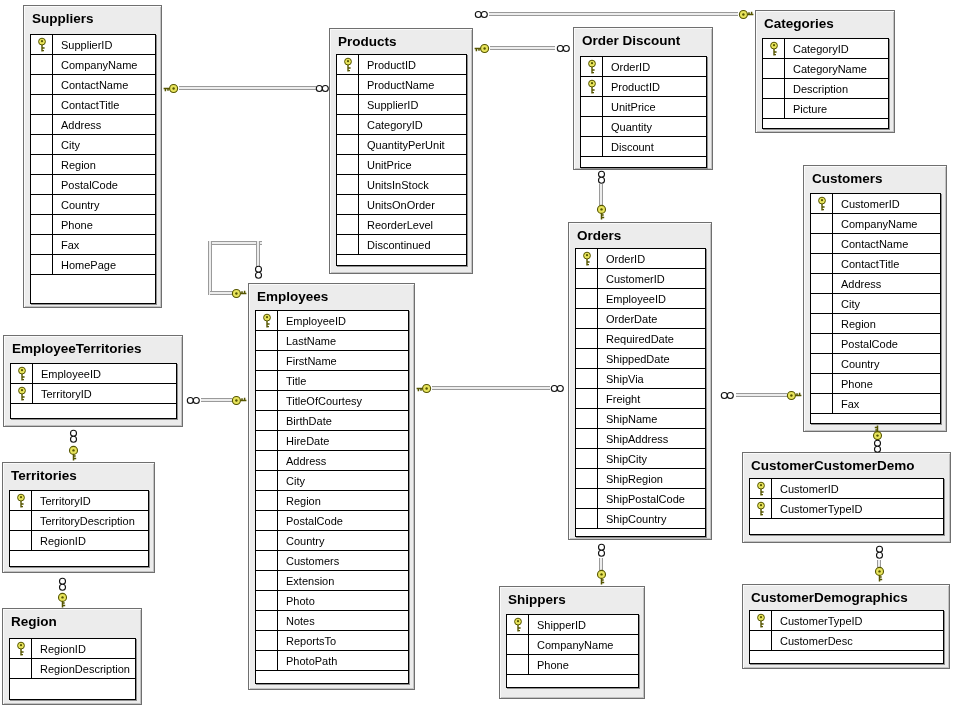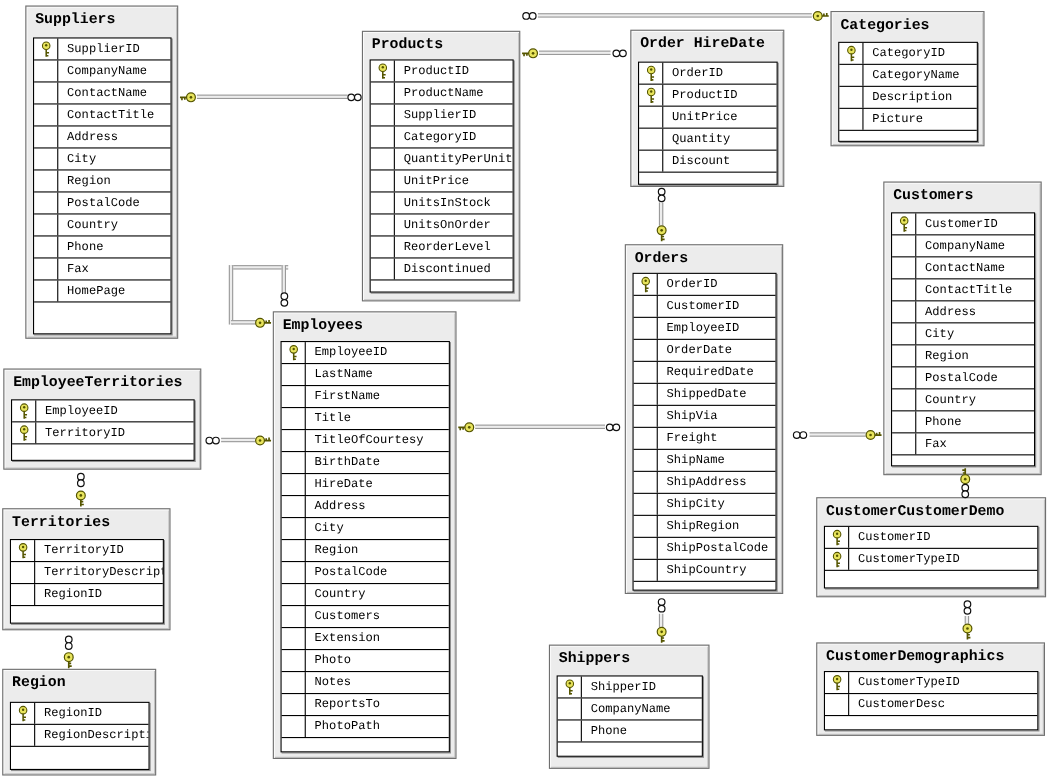--- a/index.html
+++ b/index.html
@@ -1,18 +1,18 @@
 <!DOCTYPE html>
 <html><head>
 <meta charset="utf-8">
 <style>
   html,body{margin:0;padding:0;background:#ffffff;}
   #canvas{
     position:relative;width:953px;height:708px;overflow:hidden;
-    background:#ffffff;font-family:Liberation Mono, monospace;color:#000;
+    background:#ffffff;font-family:Liberation Sans, sans-serif;color:#000;
   }
   .tbl{
     position:absolute;background:#ececec;border:1px solid #6f6f6f;
     box-shadow:inset 1px 1px 0 #fafafa, inset -1px -1px 0 #c2c2c2;
     box-sizing:border-box;
   }
   .tbl-title{
     position:absolute;left:8px;top:5px;font-weight:bold;font-size:13.5px;
     letter-spacing:0px;white-space:nowrap;
   }
@@ -142,21 +142,21 @@
           <div class="ncell">ReorderLevel</div>
         </div>
         <div class="row">
           <div class="kcell"></div>
           <div class="ncell">Discontinued</div>
         </div>
         <div class="row empty" style="height: 10px;"></div>
       </div>
     </div>
     <div class="tbl" style="left: 573px; top: 27px; width: 140px; height: 143px;">
-      <div class="tbl-title">Order HireDate</div>
+      <div class="tbl-title">Order Discount</div>
       <div class="grid" style="left: 6px; top: 28px; width: 125px; height: 110px;">
         <div class="row">
           <div class="kcell">
             <svg width="10" height="16" viewBox="0 0 10 16">
               <circle cx="5" cy="4.6" r="3.4" fill="#e8e45c" stroke="#555500" stroke-width="1"></circle>
               <circle cx="5" cy="4.2" r="1.1" fill="#555500"></circle>
               <path d="M5 8 V14.6 M5 11 H7.6 M5 13.6 H7" stroke="#555500" stroke-width="1.4" fill="none"></path>
             </svg>
           </div>
           <div class="ncell">OrderID</div>

